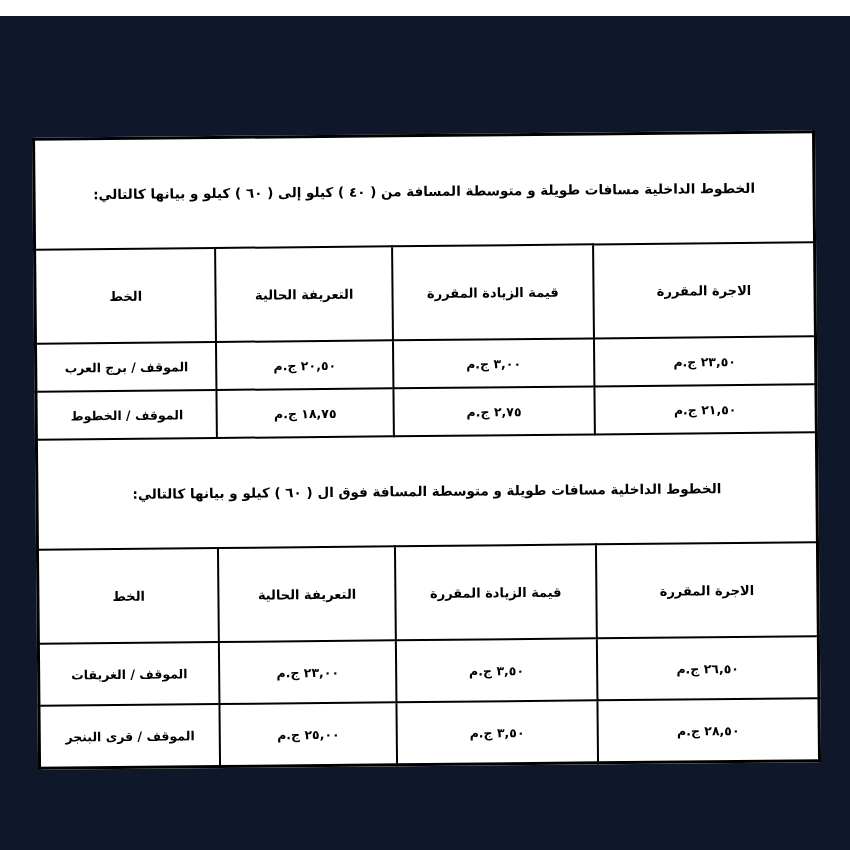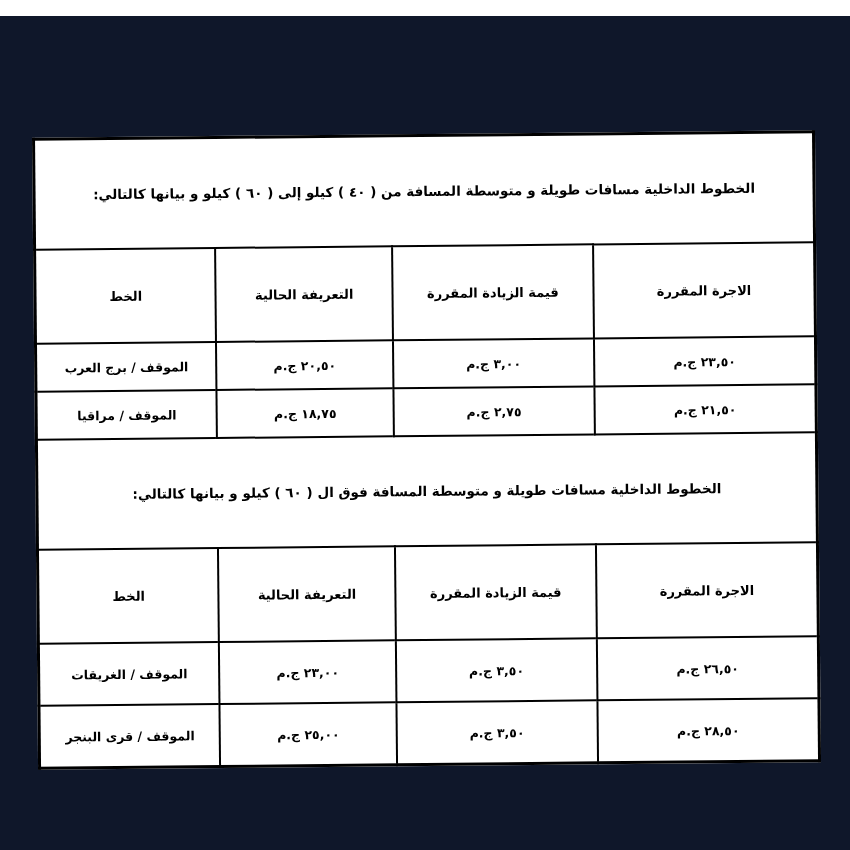--- a/index.html
+++ b/index.html
@@ -149,21 +149,21 @@
           <td>
             <span class="cell-line">٢١,٥٠ ج.م</span>
           </td>
           <td>
             <span class="cell-line">٢,٧٥ ج.م</span>
           </td>
           <td>
             <span class="cell-line">١٨,٧٥ ج.م</span>
           </td>
           <td class="name-cell">
-            <span>الموقف / مراقيا</span>
+            <span>الموقف / الخطوط</span>
           </td>
         </tr>
 
         <tr class="section-head">
           <td colspan="4">
             <span class="head-text">الخطوط الداخلية مسافات طويلة و متوسطة المسافة فوق ال ( ٦٠ ) كيلو و بيانها كالتالي:</span>
           </td>
         </tr>
 
         <tr class="col-head">

